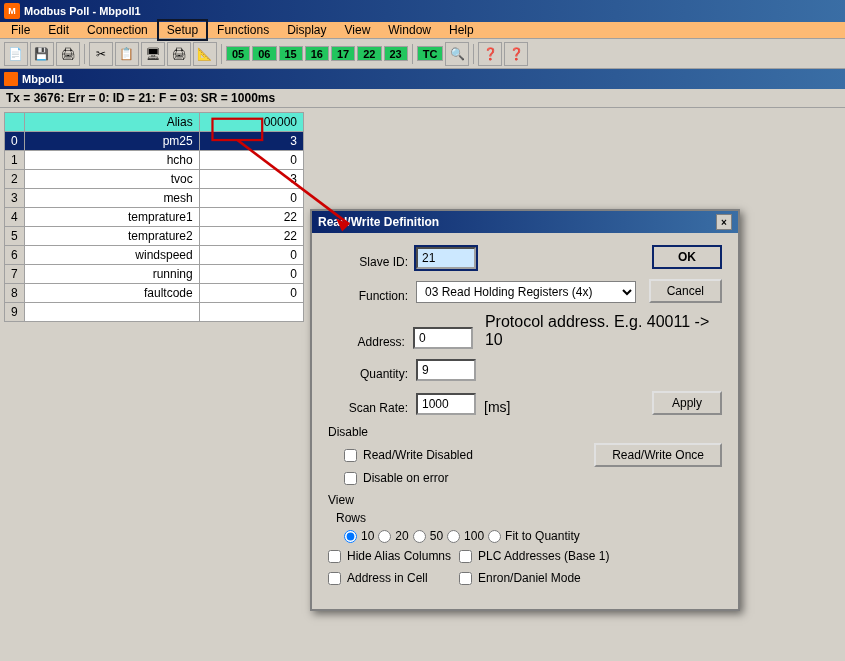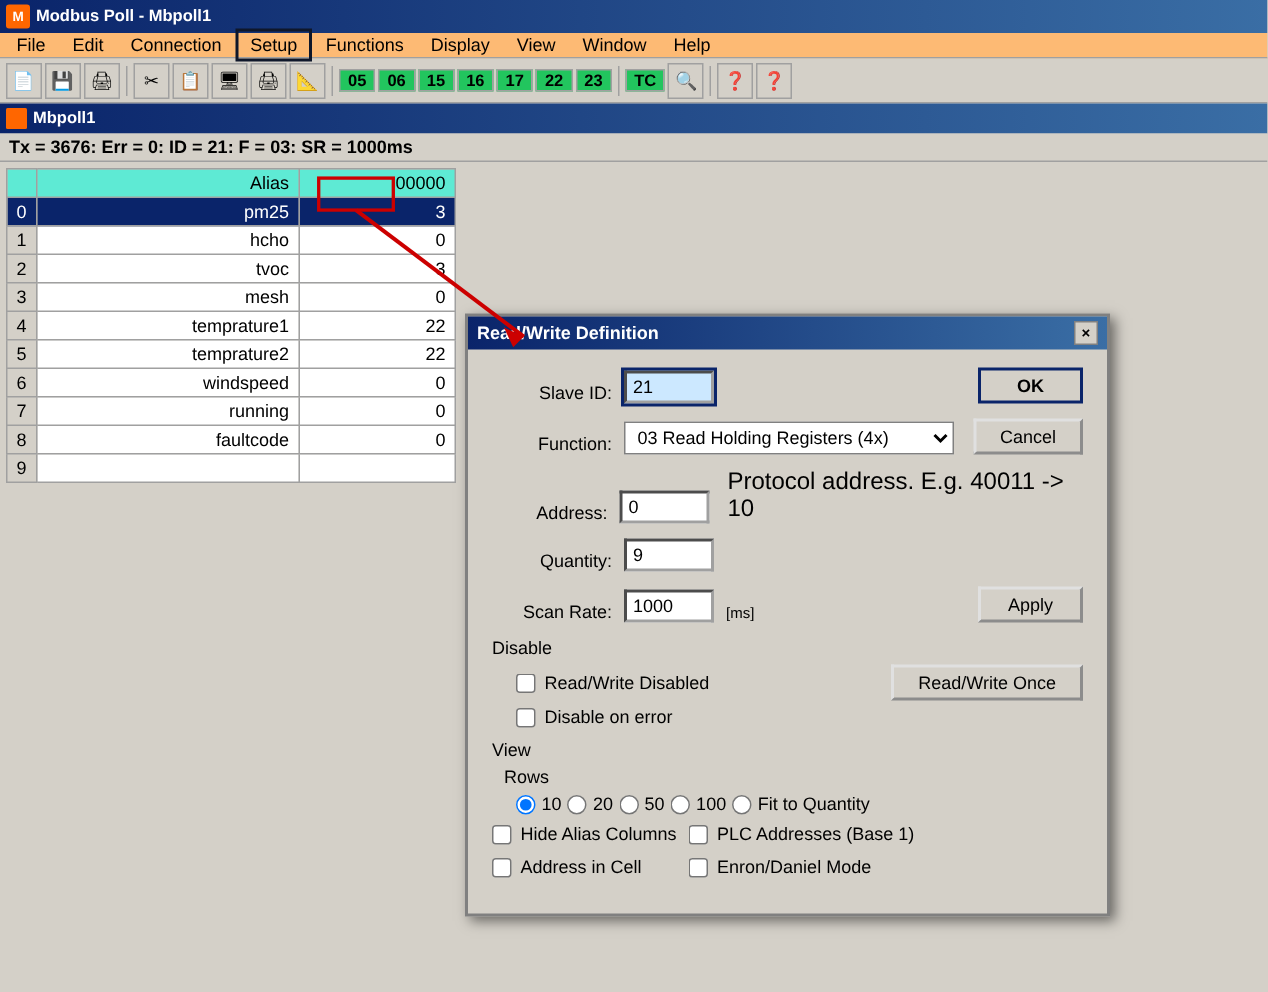--- a/index.html
+++ b/index.html
@@ -293,21 +293,21 @@
       height: 13px;
     }
 
     .protocol-hint {
       font-size: 16px;
       color: #000;
       margin-left: 4px;
     }
 
     .ms-label {
-      font-size: 10px;
+      font-size: 14px;
     }
   </style>
 </head>
 <body>
 
 <div class="title-bar">
   <div class="title-bar-icon">M</div>
   <span>Modbus Poll - Mbpoll1</span>
 </div>
 

